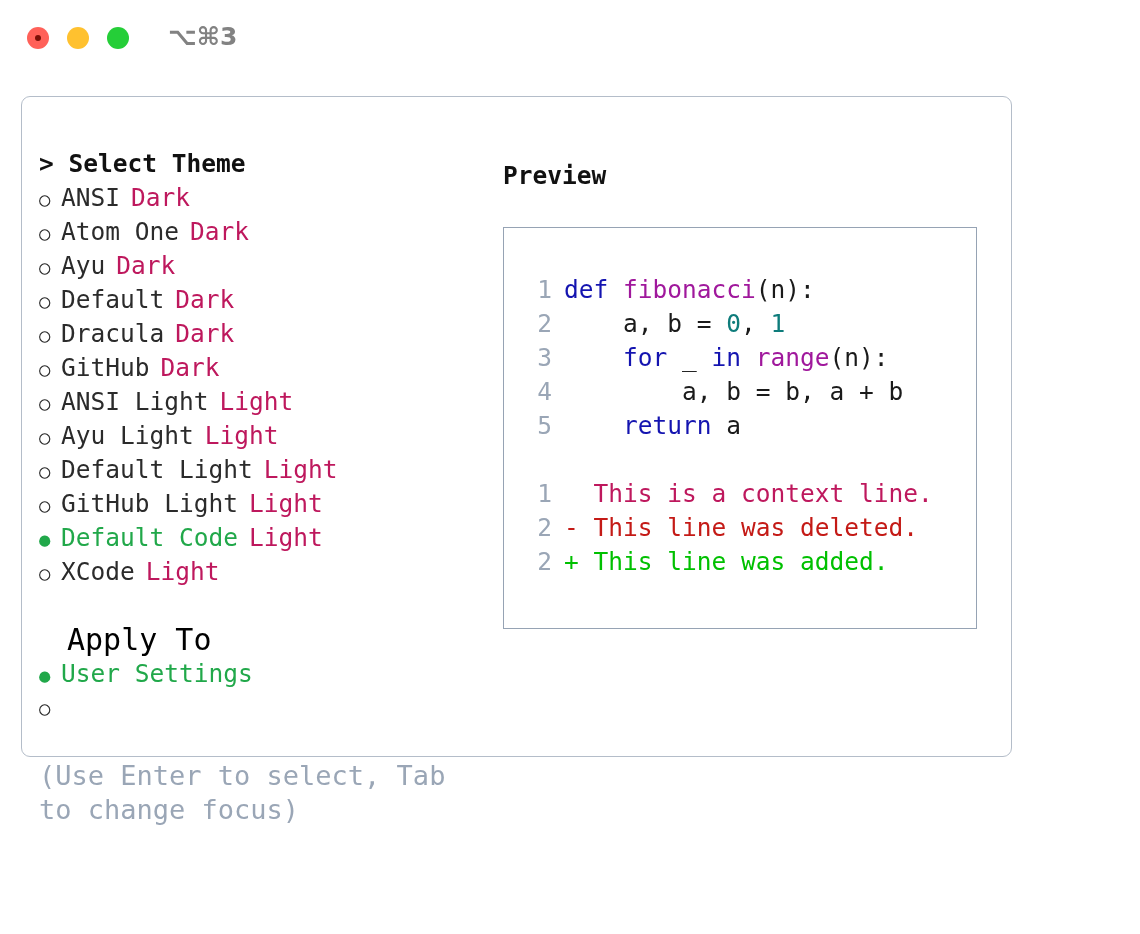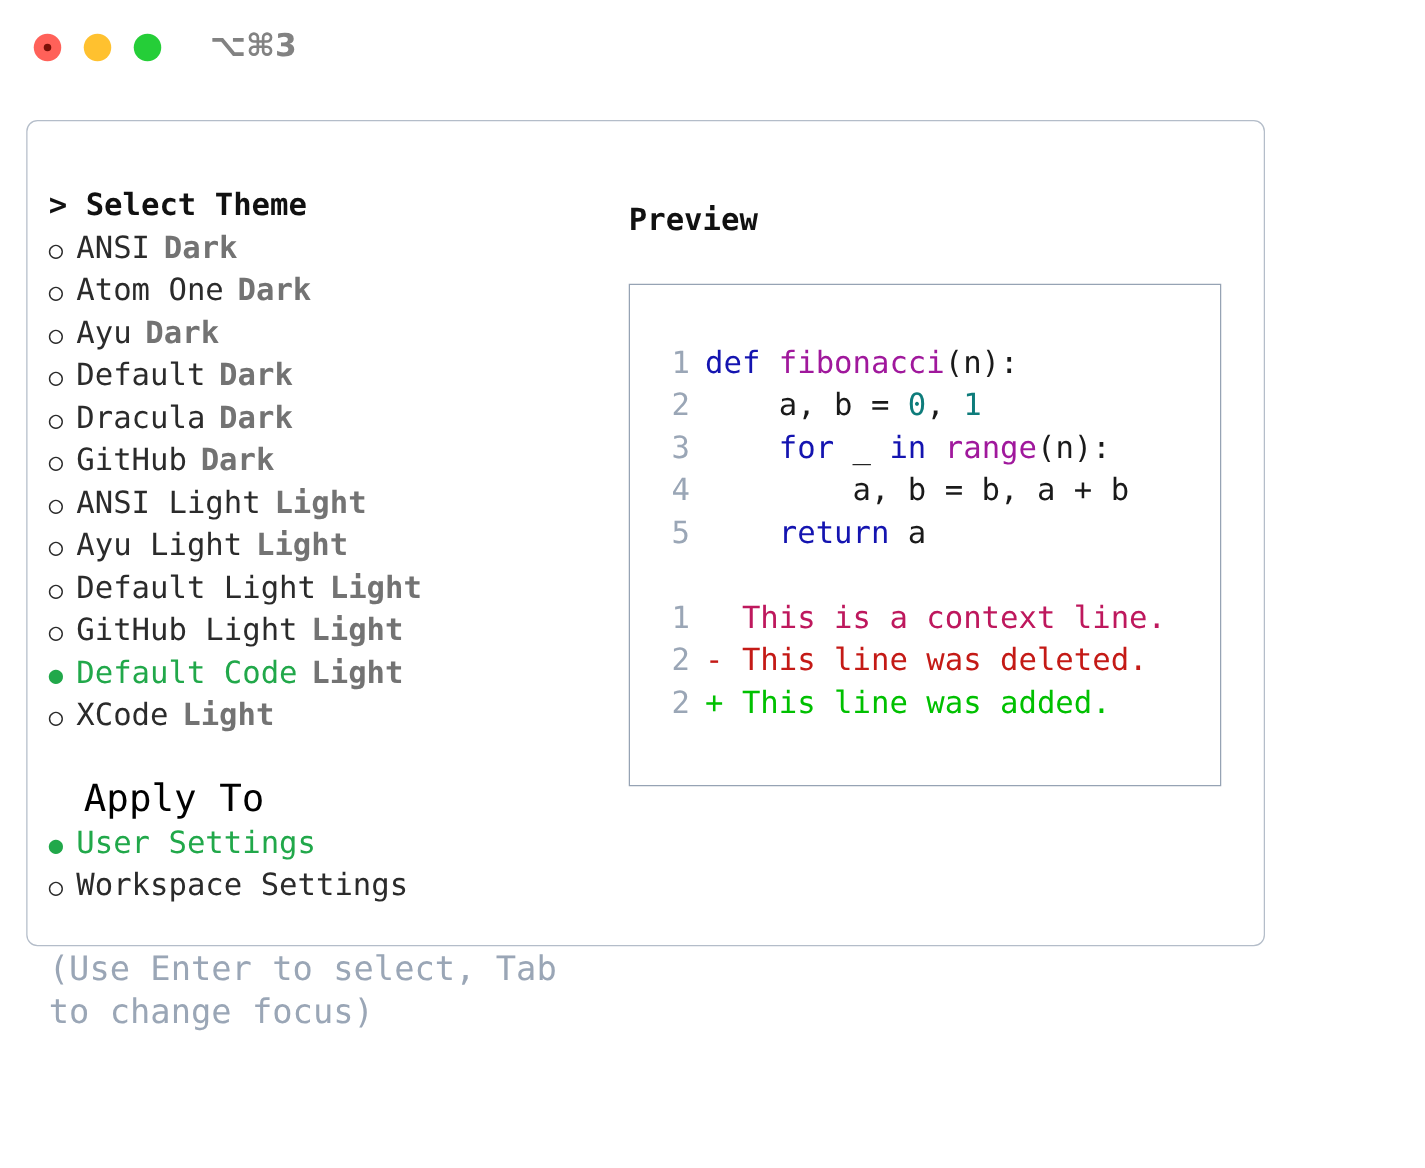--- a/index.html
+++ b/index.html
@@ -120,23 +120,22 @@
     font-size: 19px;
     line-height: 34px;
     color: #2b2b2b;
   }
   .bullet.sel { color: #21a84a; }
   .row-name {
     color: #2b2b2b;
   }
   .row-name.sel { color: #21a84a; }
   .row-tag {
-    color: #737373;
+    color: #be185d;
     padding-left: 11px;
-    font-weight: bold;
   }
 
   .section-gap { height: 34px; }
 
   .subheading {
     font-size: 30px;
     color: #000000;
     line-height: 34px;
     padding-left: 28px;
     white-space: pre;
@@ -228,21 +227,21 @@
             <li class="theme-row"><span class="bullet sel">●</span><span class="row-name sel">Default Code</span><span class="row-tag">Light</span></li>
             <li class="theme-row"><span class="bullet">○</span><span class="row-name">XCode</span><span class="row-tag">Light</span></li>
           </ul>
 
         <div class="section-gap"></div>
 
         <div class="subheading">Apply To</div>
 
         <ul class="theme-list" id="apply-to-list">
             <li class="theme-row"><span class="bullet sel">●</span><span class="row-name sel">User Settings</span></li>
-            <li class="theme-row"><span class="bullet">○</span><span class="row-name">Workspace Settings</span></li>
+            <li class="theme-row"><span class="bullet">○</span></li>
           </ul>
 
         <div class="hint">(Use Enter to select, Tab to change focus)</div>
       </div>
 
       <div class="right-col">
         <div class="panel-heading">Preview</div>
 
         <div class="preview-box">
           <div class="code" id="code-sample"><div class="code-line"><span class="lineno">1</span><span class="tok-kw">def</span><span class="tok-pl"> </span><span class="tok-fn">fibonacci</span><span class="tok-pl">(n):</span></div><div class="code-line"><span class="lineno">2</span><span class="tok-pl">    a, b = </span><span class="tok-num">0</span><span class="tok-pl">, </span><span class="tok-num">1</span></div><div class="code-line"><span class="lineno">3</span><span class="tok-pl">    </span><span class="tok-kw">for</span><span class="tok-pl"> _ </span><span class="tok-kw">in</span><span class="tok-pl"> </span><span class="tok-fn">range</span><span class="tok-pl">(n):</span></div><div class="code-line"><span class="lineno">4</span><span class="tok-pl">        a, b = b, a + b</span></div><div class="code-line"><span class="lineno">5</span><span class="tok-pl">    </span><span class="tok-kw">return</span><span class="tok-pl"> a</span></div><div class="blank-line"></div><div class="code-line"><span class="lineno">1</span><span class="diff-ctx">  </span><span class="diff-ctx">This is a context line.</span></div><div class="code-line"><span class="lineno">2</span><span class="diff-del">- </span><span class="diff-del">This line was deleted.</span></div><div class="code-line"><span class="lineno">2</span><span class="diff-add">+ </span><span class="diff-add">This line was added.</span></div></div>

